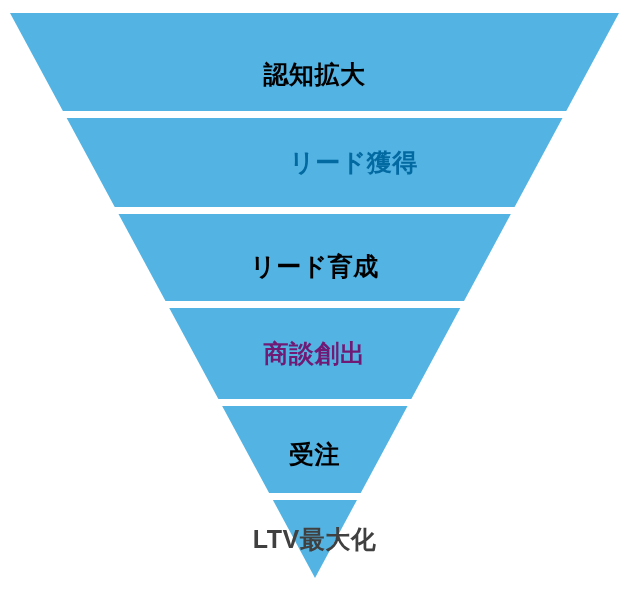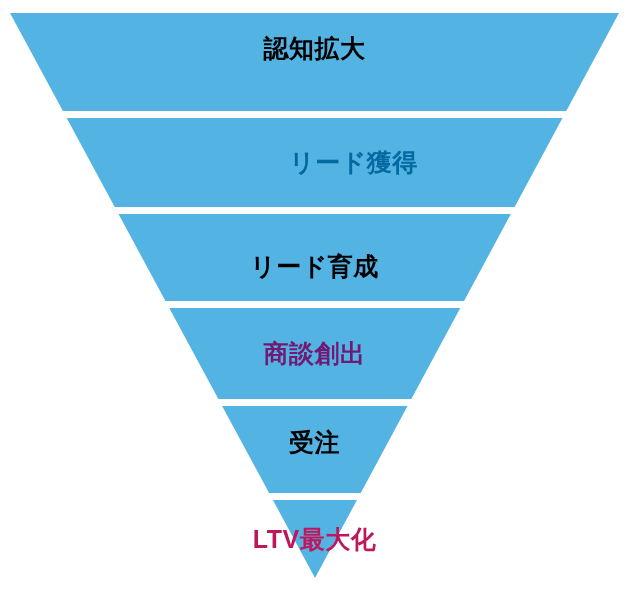--- a/index.html
+++ b/index.html
@@ -44,25 +44,25 @@
     left: 0;
     width: 100%;
     transform: translateY(-50%);
     text-align: center;
     font-size: 25px;
     font-weight: 700;
     color: #000000;
     letter-spacing: 0.5px;
     white-space: nowrap;
   }
-  .stage-label.l1 { top: 48px; }
+  .stage-label.l1 { top: 74px; }
   .stage-label.l2 { top: 162px; }
   .stage-label.l3 { top: 258px; margin-top: 8px; }
   .stage-label.l4 { top: 353px; }
-  .stage-label.l5 { top: 442px; }
+  .stage-label.l5 { top: 454px; }
   .stage-label.l6 { top: 539px; }
 </style>
 </head>
 <body>
 
 <div class="canvas" style="background: rgb(255, 255, 255);">
 
   <div class="funnel-clip">
     <div class="band s1" style="background: rgb(83, 179, 227);"></div>
     <div class="band s2" style="background: rgb(83, 179, 227);"></div>
@@ -71,16 +71,16 @@
     <div class="band s5" style="background: rgb(83, 179, 227);"></div>
     <div class="band s6" style="background: rgb(83, 179, 227);"></div>
   </div>
 
   <div class="labels">
     <div class="stage-label l1" style="color: rgb(0, 0, 0);">認知拡大</div>
     <div class="stage-label l2" style="color: #0369a1; padding-left: 39px;">リード獲得</div>
     <div class="stage-label l3" style="color: rgb(0, 0, 0);">リード育成</div>
     <div class="stage-label l4" style="color: #701a75;">商談創出</div>
     <div class="stage-label l5" style="color: rgb(0, 0, 0);">受注</div>
-    <div class="stage-label l6" style="color: #be185d;">LTV最大化</div>
+    <div class="stage-label l6" style="color: #404040;">LTV最大化</div>
   </div>
 
 </div>
 
 </body></html>

